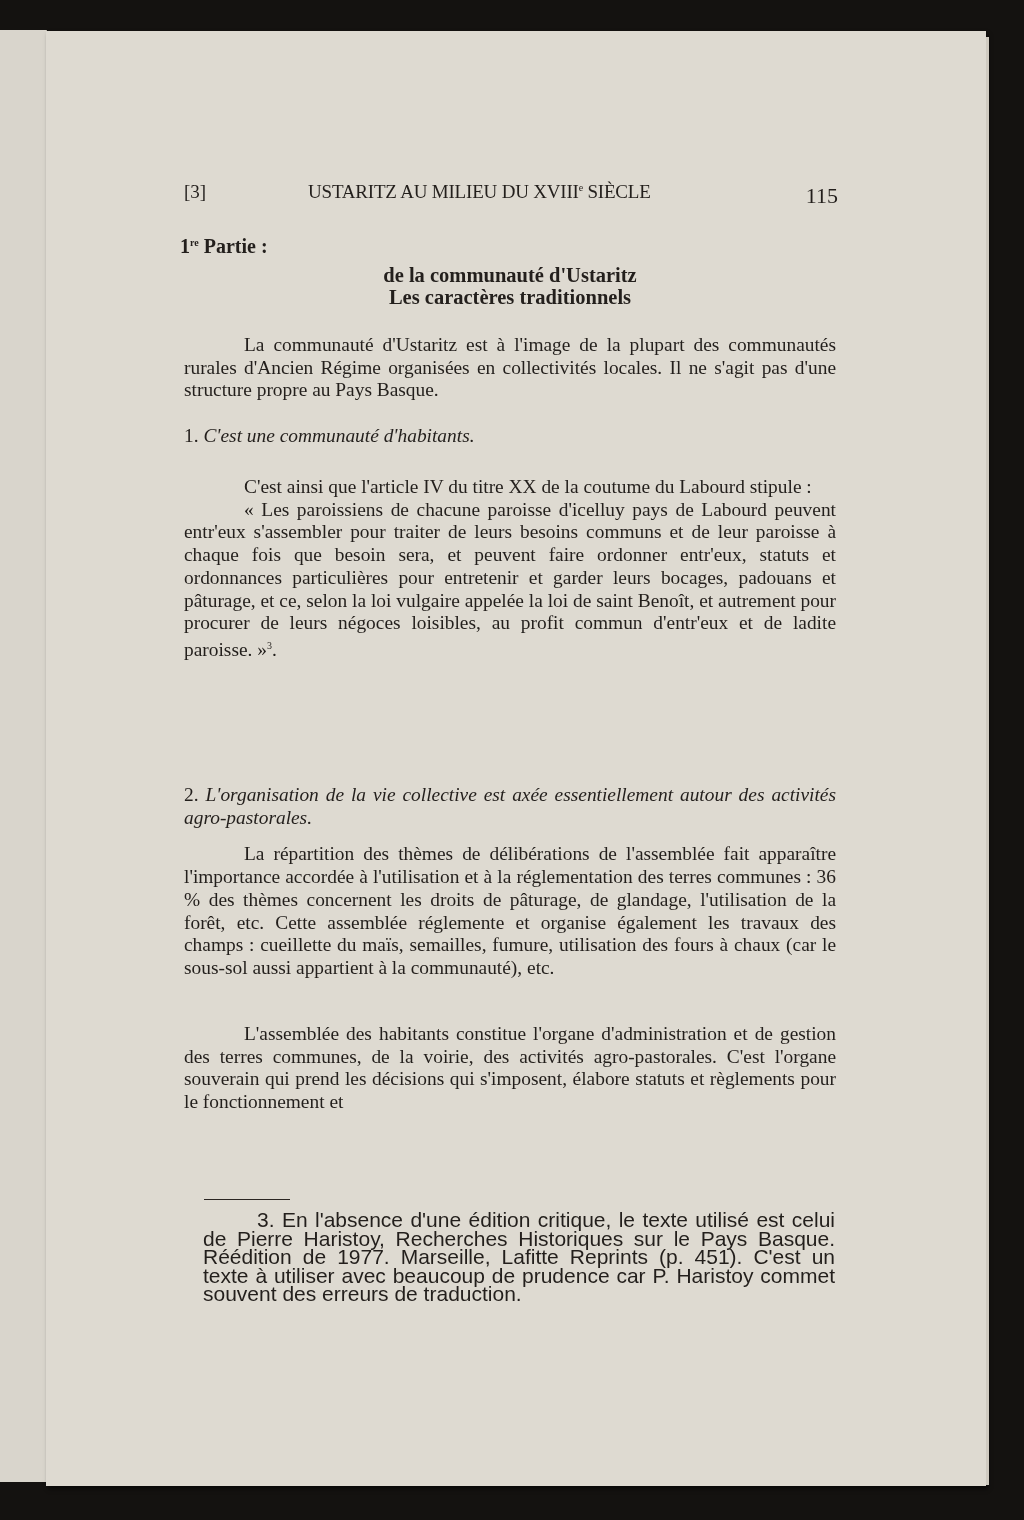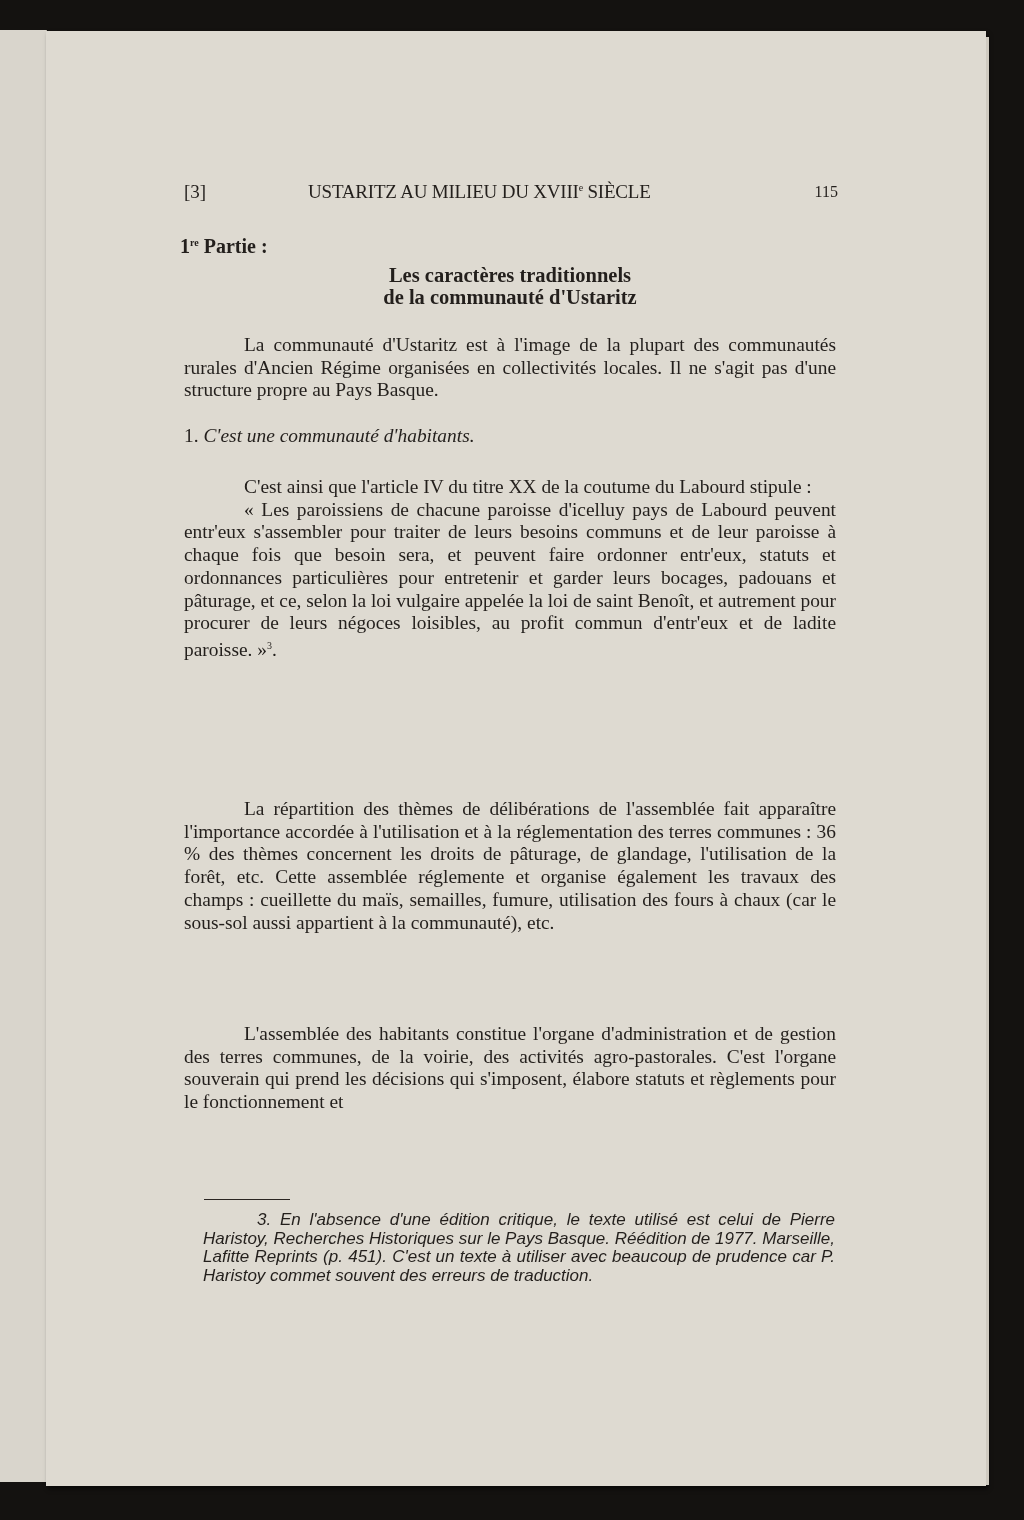--- a/index.html
+++ b/index.html
@@ -22,21 +22,21 @@
     .page-edge {
       position: absolute; right: -3px; top: 6px; width: 3px; height: 1448px;
       background: #cfcac0;
     }
     .running-head {
       position: absolute; left: 184px; top: 179px; width: 654px; height: 28px;
       font-size: 19px;
     }
     .rh-left { position: absolute; left: 0; top: 2px; }
     .rh-center { position: absolute; left: 124px; top: 2px; letter-spacing: -0.2px; }
-    .rh-right { position: absolute; right: 0; top: 4px; font-size: 16px; }
+    .rh-right { position: absolute; right: 0; top: 4px; font-size: 22px; }
     sup.small { font-size: 10px; vertical-align: 7px; }
     .part-label {
       position: absolute; left: 180px; top: 235px;
       font-weight: bold; font-size: 20px;
     }
     .part-title {
       position: absolute; left: 184px; top: 264px; width: 652px;
       text-align: center; font-weight: bold; font-size: 20.5px; line-height: 22px;
     }
     .body-text {
@@ -47,21 +47,21 @@
     .indent { text-indent: 60px; }
     .heading { font-style: normal; }
     .heading em { font-style: italic; }
     .footnote-rule {
       position: absolute; left: 204px; top: 1199px; width: 86px; height: 1px;
       background: #2a2522;
     }
     .footnote {
       position: absolute; left: 203px; top: 1211px; width: 632px;
       font-family: "Liberation Sans", "DejaVu Sans", sans-serif;
-      font-size: 17px; line-height: 18.6px; text-align: justify; font-style: italic;
+      font-size: 21px; line-height: 18.6px; text-align: justify;
     }
     .footnote p { margin: 0; text-indent: 54px; }
   </style>
 </head>
 <body>
 
 <div class="left-page"></div>
 
 <div class="page">
   <div class="page-edge"></div>
@@ -69,38 +69,39 @@
 
 <div class="running-head">
   <span class="rh-left">[3]</span>
   <span class="rh-center"><span>USTARITZ AU MILIEU DU XVIII</span><sup class="small">e</sup><span> SIÈCLE</span></span>
   <span class="rh-right">115</span>
 </div>
 
 <div class="part-label"><span>1</span><sup class="small">re</sup><span> Partie :</span></div>
 
 <div class="part-title">
+  <div>de la communauté d'Ustaritz</div>
   <div>Les caractères traditionnels</div>
-  <div>de la communauté d'Ustaritz</div>
 </div>
 
 <div class="body-text" style="top:334px;">
   <p class="indent">La communauté d'Ustaritz est à l'image de la plupart des communautés rurales d'Ancien Régime organisées en collectivités locales. Il ne s'agit pas d'une structure propre au Pays Basque.</p>
 </div>
 
 <div class="body-text" style="top:425px;">
   <p class="heading"><span>1.</span> <em>C'est une communauté d'habitants.</em></p>
 </div>
 
 <div class="body-text" style="top:461px;">
   <p class="indent" style="margin-top:15px;">C'est ainsi que l'article IV du titre XX de la coutume du Labourd stipule :</p>
   <p class="indent"><span>« Les paroissiens de chacune paroisse d'icelluy pays de Labourd peuvent entr'eux s'assembler pour traiter de leurs besoins communs et de leur paroisse à chaque fois que besoin sera, et peuvent faire ordonner entr'eux, statuts et ordonnances particulières pour entretenir et garder leurs bocages, padouans et pâturage, et ce, selon la loi vulgaire appelée la loi de saint Benoît, et autrement pour procurer de leurs négoces loisibles, au profit commun d'entr'eux et de ladite paroisse. »</span><sup class="small">3</sup><span>.</span></p>
 </div>
 
 <div class="body-text" style="top:784px;">
+  <p class="heading"><span>2.</span> <em>L'organisation de la vie collective est axée essentiellement autour des activités agro-pastorales.</em></p>
   <p class="indent" style="margin-top:14px;">La répartition des thèmes de délibérations de l'assemblée fait apparaître l'importance accordée à l'utilisation et à la réglementation des terres communes : 36 % des thèmes concernent les droits de pâturage, de glandage, l'utilisation de la forêt, etc. Cette assemblée réglemente et organise également les travaux des champs : cueillette du maïs, semailles, fumure, utilisation des fours à chaux (car le sous-sol aussi appartient à la communauté), etc.</p>
 </div>
 
 <div class="body-text" style="top:1019px;">
   <p class="indent" style="margin-top:4px;">L'assemblée des habitants constitue l'organe d'administration et de gestion des terres communes, de la voirie, des activités agro-pastorales. C'est l'organe souverain qui prend les décisions qui s'imposent, élabore statuts et règlements pour le fonctionnement et</p>
 </div>
 
 <div class="footnote-rule"></div>
 
 <div class="footnote">

